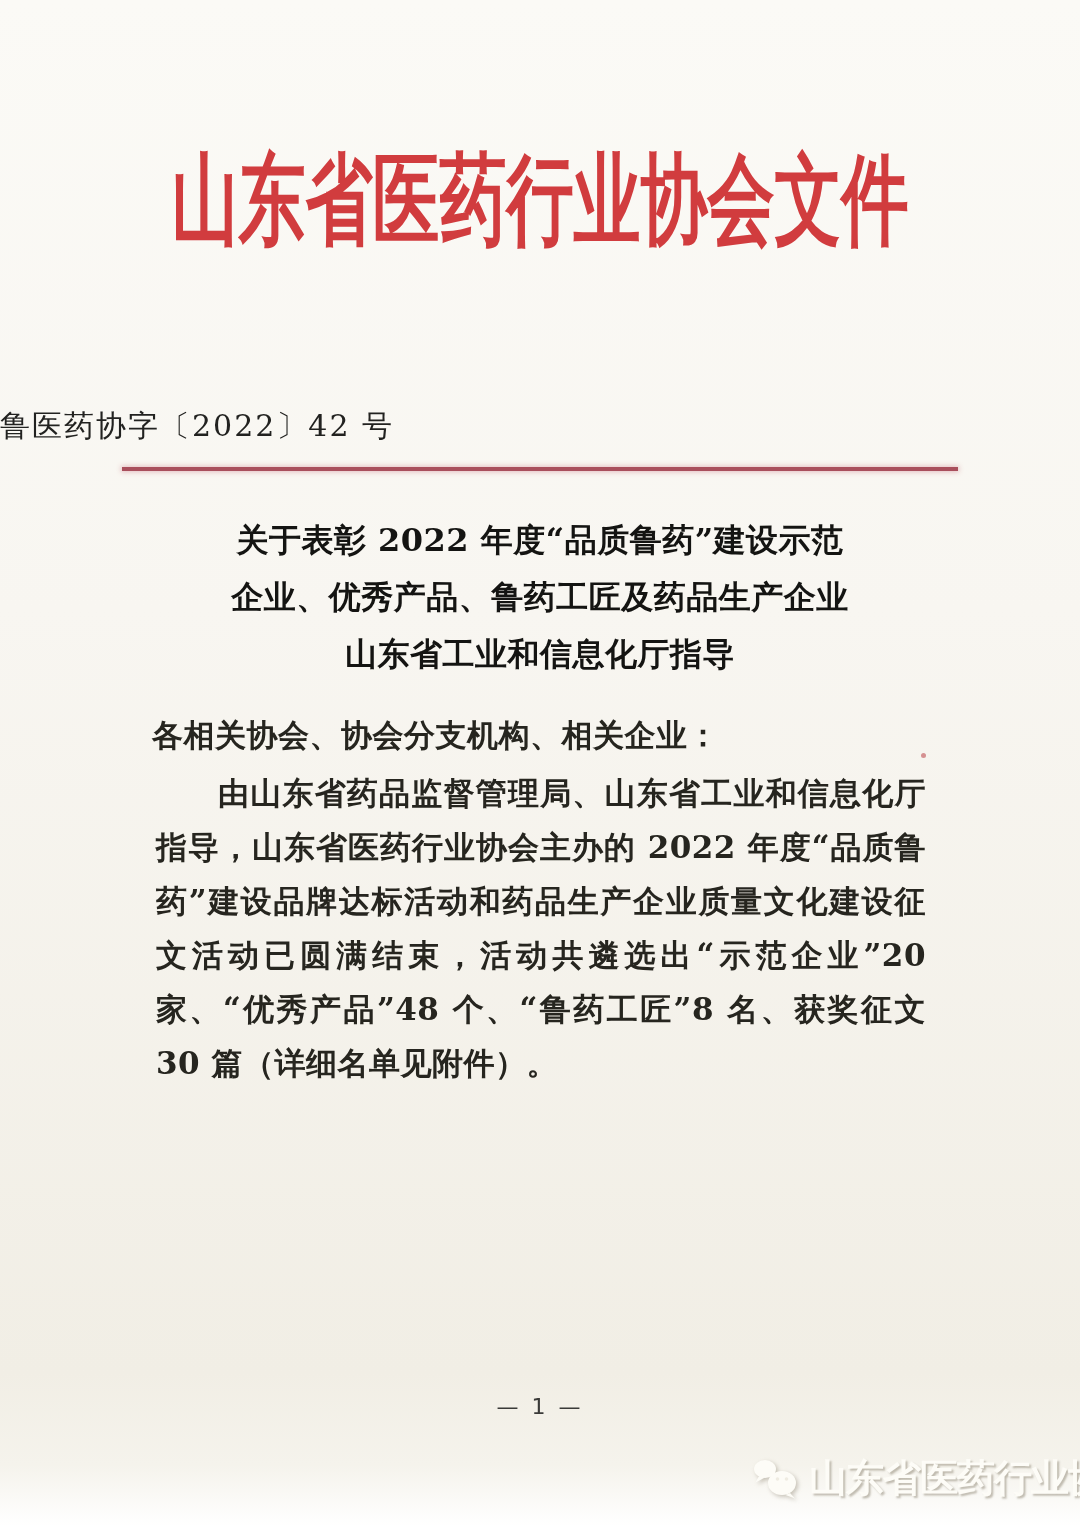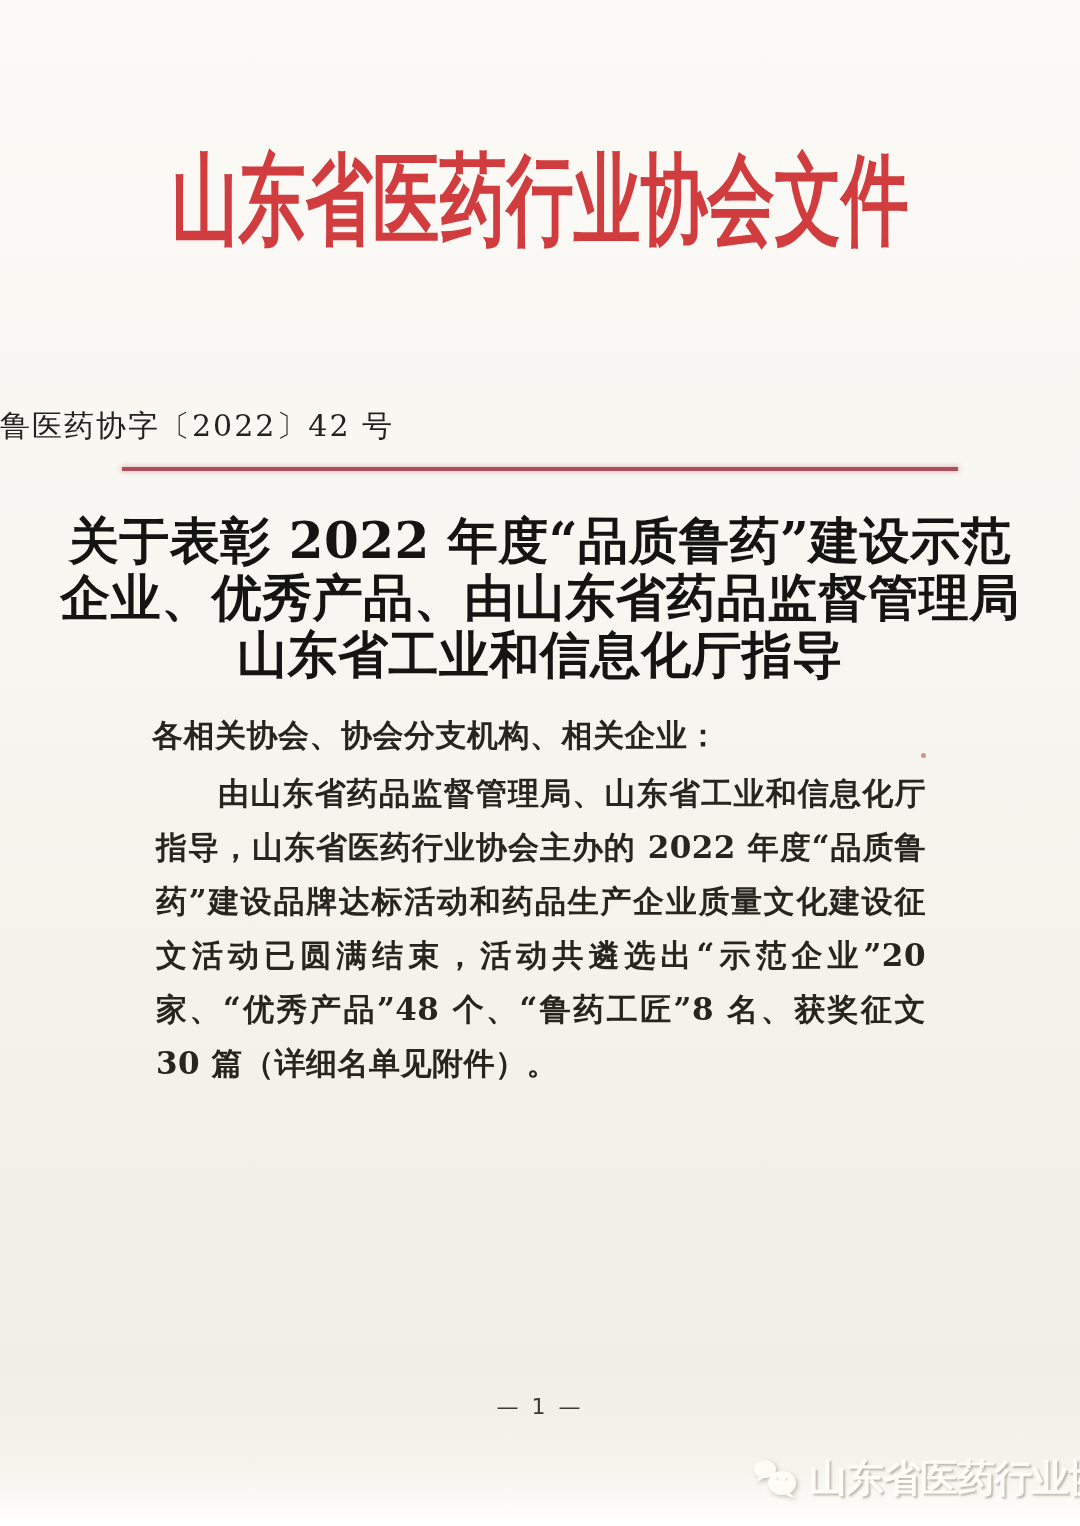--- a/index.html
+++ b/index.html
@@ -56,21 +56,21 @@
     height: 4px;
     background: var(--rule-red, #a94f5c);
     box-shadow: 0 0 5px 1px rgba(205, 120, 133, 0.45);
   }
   .heading {
     position: absolute;
     top: 512px;
     left: 0;
     width: 100%;
     text-align: center;
-    font-size: 50px;
+    font-size: 32px;
     font-weight: bold;
     line-height: 57px;
     color: #141412;
     letter-spacing: 0.5px;
   }
   .body-text {
     position: absolute;
     top: 708px;
     left: 152px;
     width: 778px;
@@ -137,21 +137,21 @@
 <div class="page">
 
   <div class="masthead">山东省医药行业协会文件</div>
 
   <div class="doc-number">鲁医药协字〔2022〕42 号</div>
 
   <div class="red-rule"></div>
 
   <div class="heading">
     <div>关于表彰 2022 年度“品质鲁药”建设示范</div>
-    <div>企业、优秀产品、由山东省药品监督管理局</div>
+    <div>企业、优秀产品、鲁药工匠及药品生产企业</div>
     <div>山东省工业和信息化厅指导</div>
   </div>
 
   <div class="body-text">
     <div class="salutation">各相关协会、协会分支机构、相关企业：</div>
     <p class="para">由山东省药品监督管理局、山东省工业和信息化厅指导，山东省医药行业协会主办的 2022 年度“品质鲁药”建设品牌达标活动和药品生产企业质量文化建设征文活动已圆满结束，活动共遴选出“示范企业”20 家、“优秀产品”48 个、“鲁药工匠”8 名、获奖征文 30 篇（详细名单见附件）。</p>
   </div>
 
   <div class="speck"></div>
 

